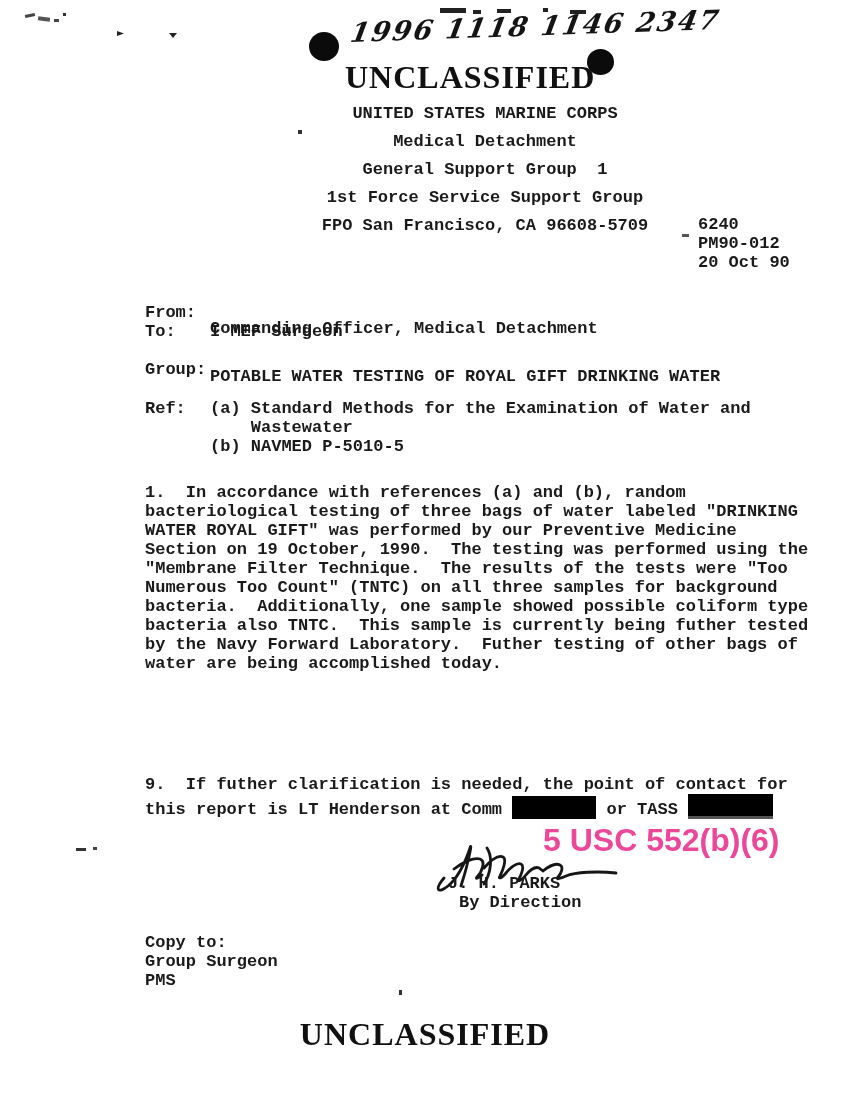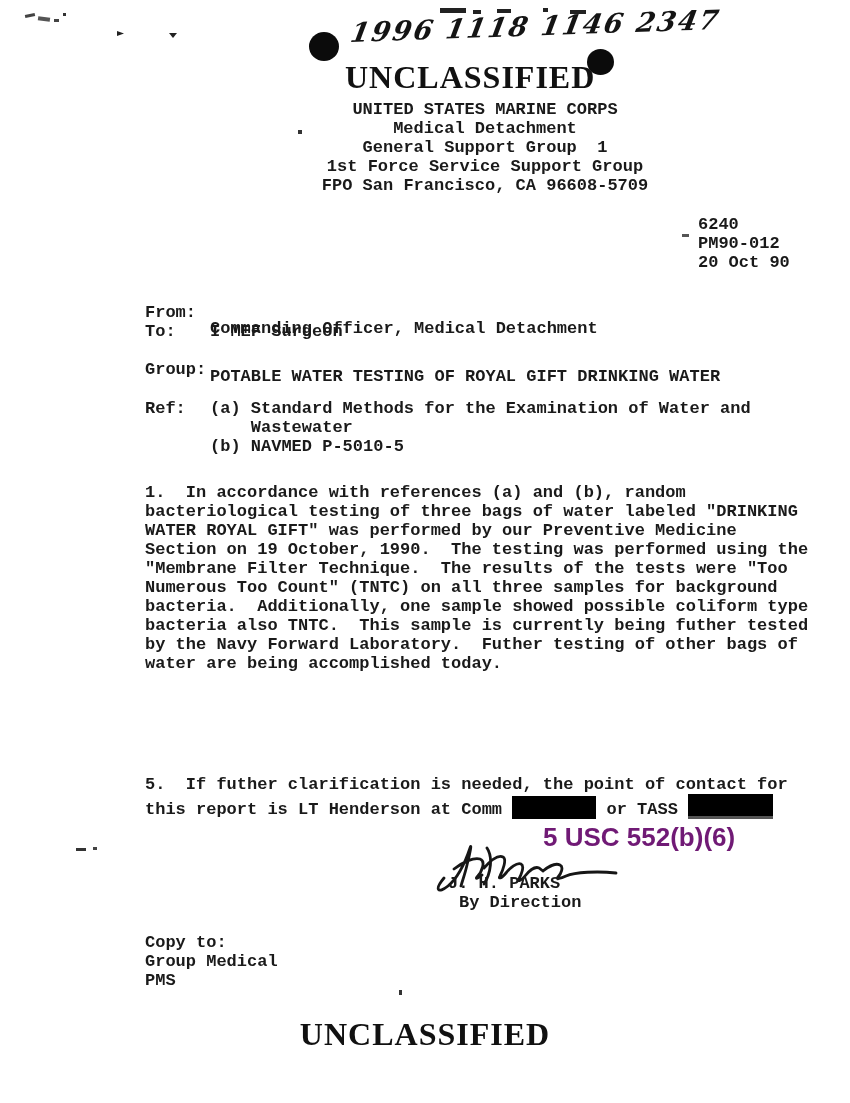--- a/index.html
+++ b/index.html
@@ -24,35 +24,35 @@
     position:absolute;
     font-family:"Liberation Serif", serif;
     font-weight:700;
     font-size:32px;
     letter-spacing:1px;
     color:#111;
     white-space:pre;
   }
   .letterhead{
     left:285px;top:100px;width:400px;
-    text-align:center;line-height:19px;
+    text-align:center;line-height:28px;
   }
   .ref-block{left:698px;top:215px;}
   .field-label{left:145px;text-align:right;}
   .field-value{left:210px;}
   .ink-dot{position:absolute;background:#0b0b0b;border-radius:50%;}
   .redaction-bar{
     display:inline-block;background:#000;height:23px;
     vertical-align:-5px;
   }
   .redaction-shadow{border-bottom:3px solid #555;height:22px;}
   .stamp{
     position:absolute;left:543px;top:822px;
     font-family:"Liberation Sans", sans-serif;
-    font-weight:700;font-size:26px;letter-spacing:0px;color:#701a75;
+    font-weight:700;font-size:32px;letter-spacing:0px;color:#ec4899;
     white-space:pre;
   }
   .handwriting{
     position:absolute;left:352px;top:12px;width:280px;
     font-family:"DejaVu Serif", serif;
     font-style:italic;font-weight:700;
     font-size:27px;letter-spacing:2px;color:#141414;
     transform:skewX(-12deg) rotate(-2deg);
     white-space:pre;
   }
@@ -116,21 +116,21 @@
 WATER ROYAL GIFT" was performed by our Preventive Medicine
 Section on 19 October, 1990.  The testing was performed using the
 "Membrane Filter Technique.  The results of the tests were "Too
 Numerous Too Count" (TNTC) on all three samples for background
 bacteria.  Additionally, one sample showed possible coliform type
 bacteria also TNTC.  This sample is currently being futher tested
 by the Navy Forward Laboratory.  Futher testing of other bags of
 water are being accomplished today.</div>
 
 
-  <div class="mono" style="left:145px;top:775px;">5.  If futher clarification is needed, the point of contact for</div>
+  <div class="mono" style="left:145px;top:775px;">9.  If futher clarification is needed, the point of contact for</div>
   <div class="mono" style="left:145px;top:794px;"><span>this report is LT Henderson at Comm </span><span class="redaction-bar" style="width:84px;"></span><span> or TASS </span><span class="redaction-bar redaction-shadow" style="width:85px;"></span></div>
 
   <div class="stamp">5 USC 552(b)(6)</div>
 
   <svg class="sig-svg" width="200" height="60" viewBox="0 0 200 60">
     <path d="M14 40 C4 52 8 56 18 48 C30 38 36 22 40 10 C42 4 40 16 37 27 C35 36 32 44 31 48
              M24 31 C33 24 44 19 50 21 C56 23 52 34 47 39 C45 41 48 41 52 37
              M57 10 C63 19 61 35 54 46
              M54 30 C62 21 69 17 73 19 C77 21 73 32 70 38 C68 41 71 41 76 35
              C80 30 87 24 91 26 C95 28 91 37 89 41 C87 44 91 43 95 38
@@ -139,20 +139,20 @@
              C145 34 168 33 186 35" fill="none" stroke="#161616" stroke-width="2.8" stroke-linecap="round"></path>
   </svg>
 
   <div class="mono" style="left:448px;top:874px;">J. H. PARKS</div>
   <div class="mono" style="left:459px;top:893px;">By Direction</div>
 
   <div class="artifact" style="left:76px;top:848px;width:10px;height:3px;background:#333;"></div>
   <div class="artifact" style="left:93px;top:847px;width:4px;height:3px;background:#444;"></div>
 
   <div class="mono" style="left:145px;top:933px;">Copy to:</div>
-  <div class="mono" style="left:145px;top:952px;">Group Medical
+  <div class="mono" style="left:145px;top:952px;">Group Surgeon
 PMS</div>
 
   <div class="artifact" style="left:399px;top:990px;width:3px;height:5px;background:#333;"></div>
 
   <div class="serif-banner footer-banner">UNCLASSIFIED</div>
 
 </div>
 
 </body></html>

